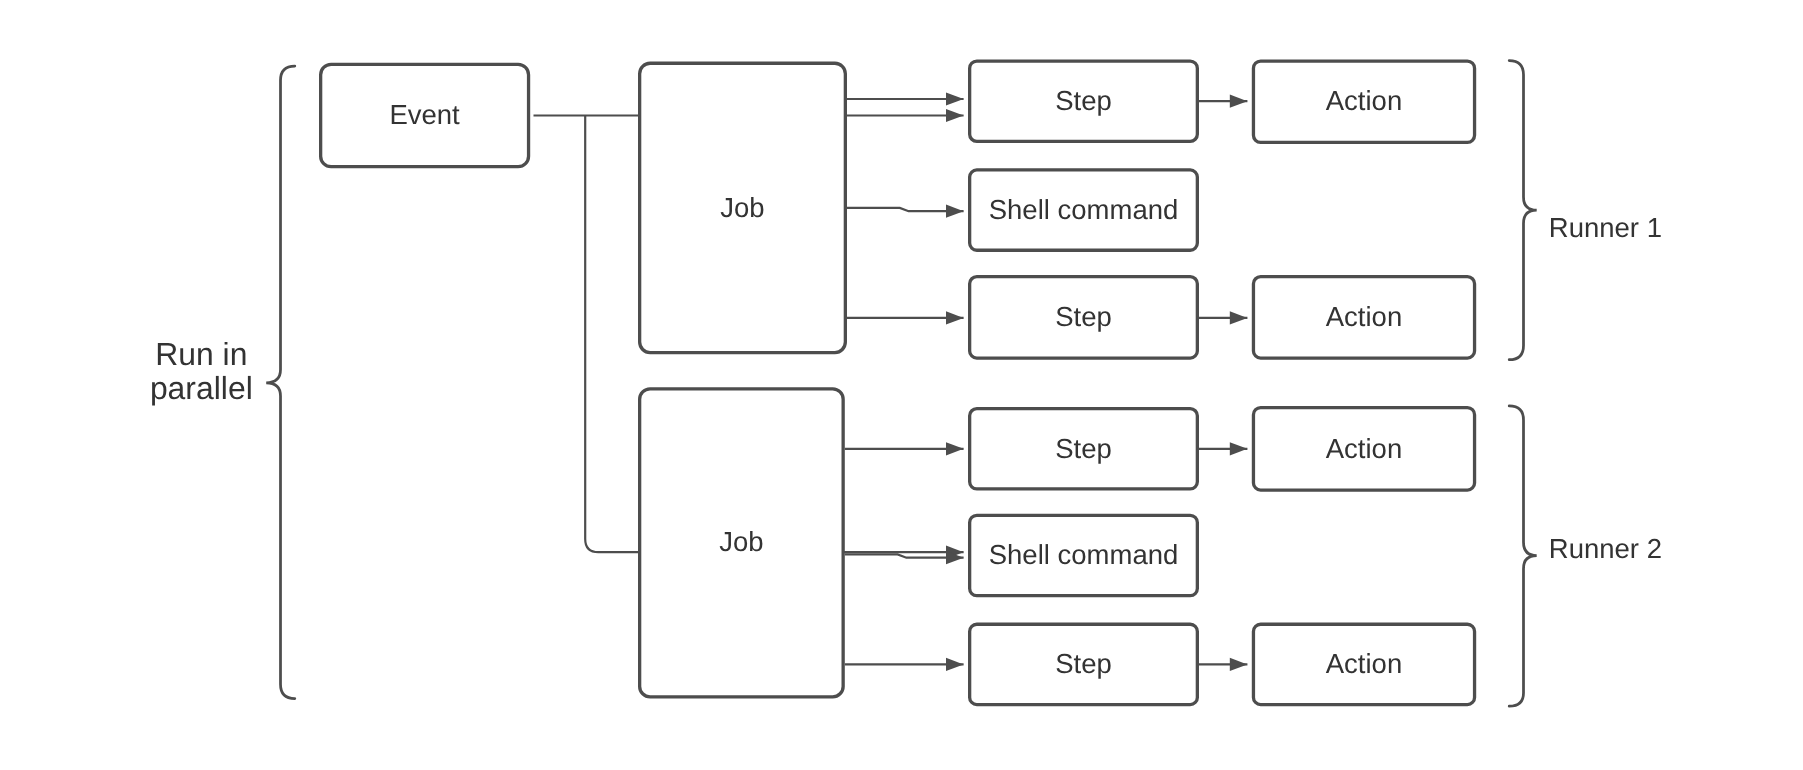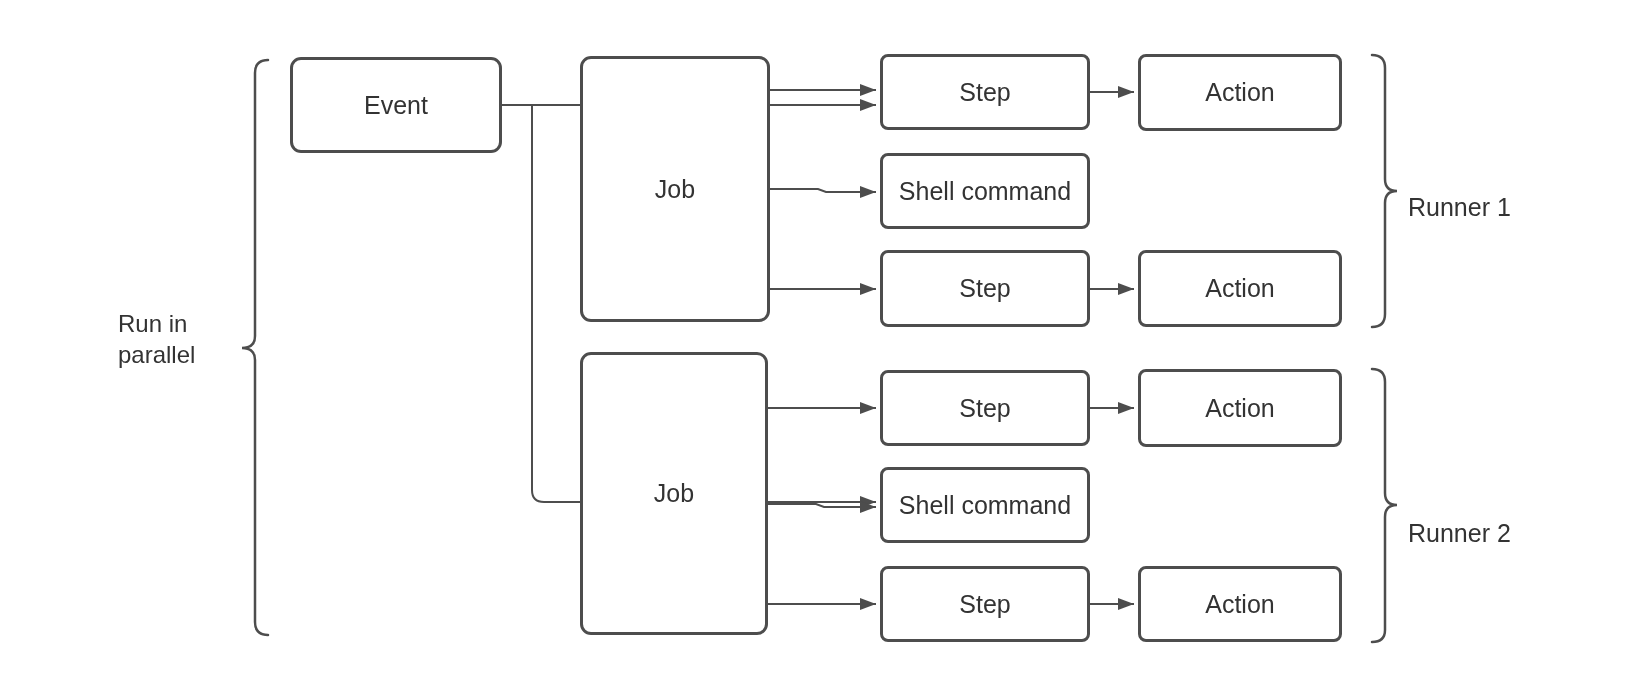--- a/index.html
+++ b/index.html
@@ -43,22 +43,23 @@
     align-items: center;
     justify-content: center;
     font-size: 25px;
     color: var(--text);
     text-align: center;
   }
   .node.big { border-radius: 11px; }
   .annotation {
     position: absolute;
     color: var(--text);
-    font-size: 24px;
+    font-size: 29px;
     line-height: 31px;
+    text-align: center;
     white-space: pre-line;
   }
   .annotation.left-label { width: 130px; }
   .annotation.runner-label { text-align: left; font-size: 25px; }
 </style>
 </head>
 <body>
 
 <div class="canvas">
 
@@ -87,21 +88,21 @@
     <path class="line" d="M1090,408 L1134,408" marker-end="url(#arrow)"></path>
     <path class="line" d="M1090,604 L1134,604" marker-end="url(#arrow)"></path>
 
     <path class="brace" d="M268,60 Q255,60 255,73 L255,336 Q255,348 242,348 Q255,348 255,360 L255,622 Q255,635 268,635"></path>
 
     <path class="brace" d="M1372,55 Q1385,55 1385,68 L1385,179 Q1385,191 1397,191 Q1385,191 1385,203 L1385,314 Q1385,327 1372,327"></path>
 
     <path class="brace" d="M1372,369 Q1385,369 1385,382 L1385,493 Q1385,505 1397,505 Q1385,505 1385,517 L1385,630 Q1385,642 1372,642"></path>
   </svg>
 
-  <div class="node big" style="left:290px; top:57px; width:212px; height:96px;">
+  <div class="node big" style="left:290px; top:57px; width:192px; height:96px;">
     <span>Event</span>
   </div>
 
   <div class="node big" style="left:580px; top:56px; width:190px; height:266px;">
     <span>Job</span>
   </div>
 
   <div class="node big" style="left:580px; top:352px; width:188px; height:283px;">
     <span>Job</span>
   </div>
@@ -143,15 +144,15 @@
   </div>
 
   <div class="node" style="left:1138px; top:566px; width:204px; height:76px;">
     <span>Action</span>
   </div>
 
   <div class="annotation left-label" style="left:118px; top:308px;">Run in parallel</div>
 
   <div class="annotation runner-label" style="left:1408px; top:192px;">Runner 1</div>
 
-  <div class="annotation runner-label" style="left:1408px; top:518px;">Runner 2</div>
+  <div class="annotation runner-label" style="left:1408px; top:484px;">Runner 2</div>
 
 </div>
 
 </body></html>

